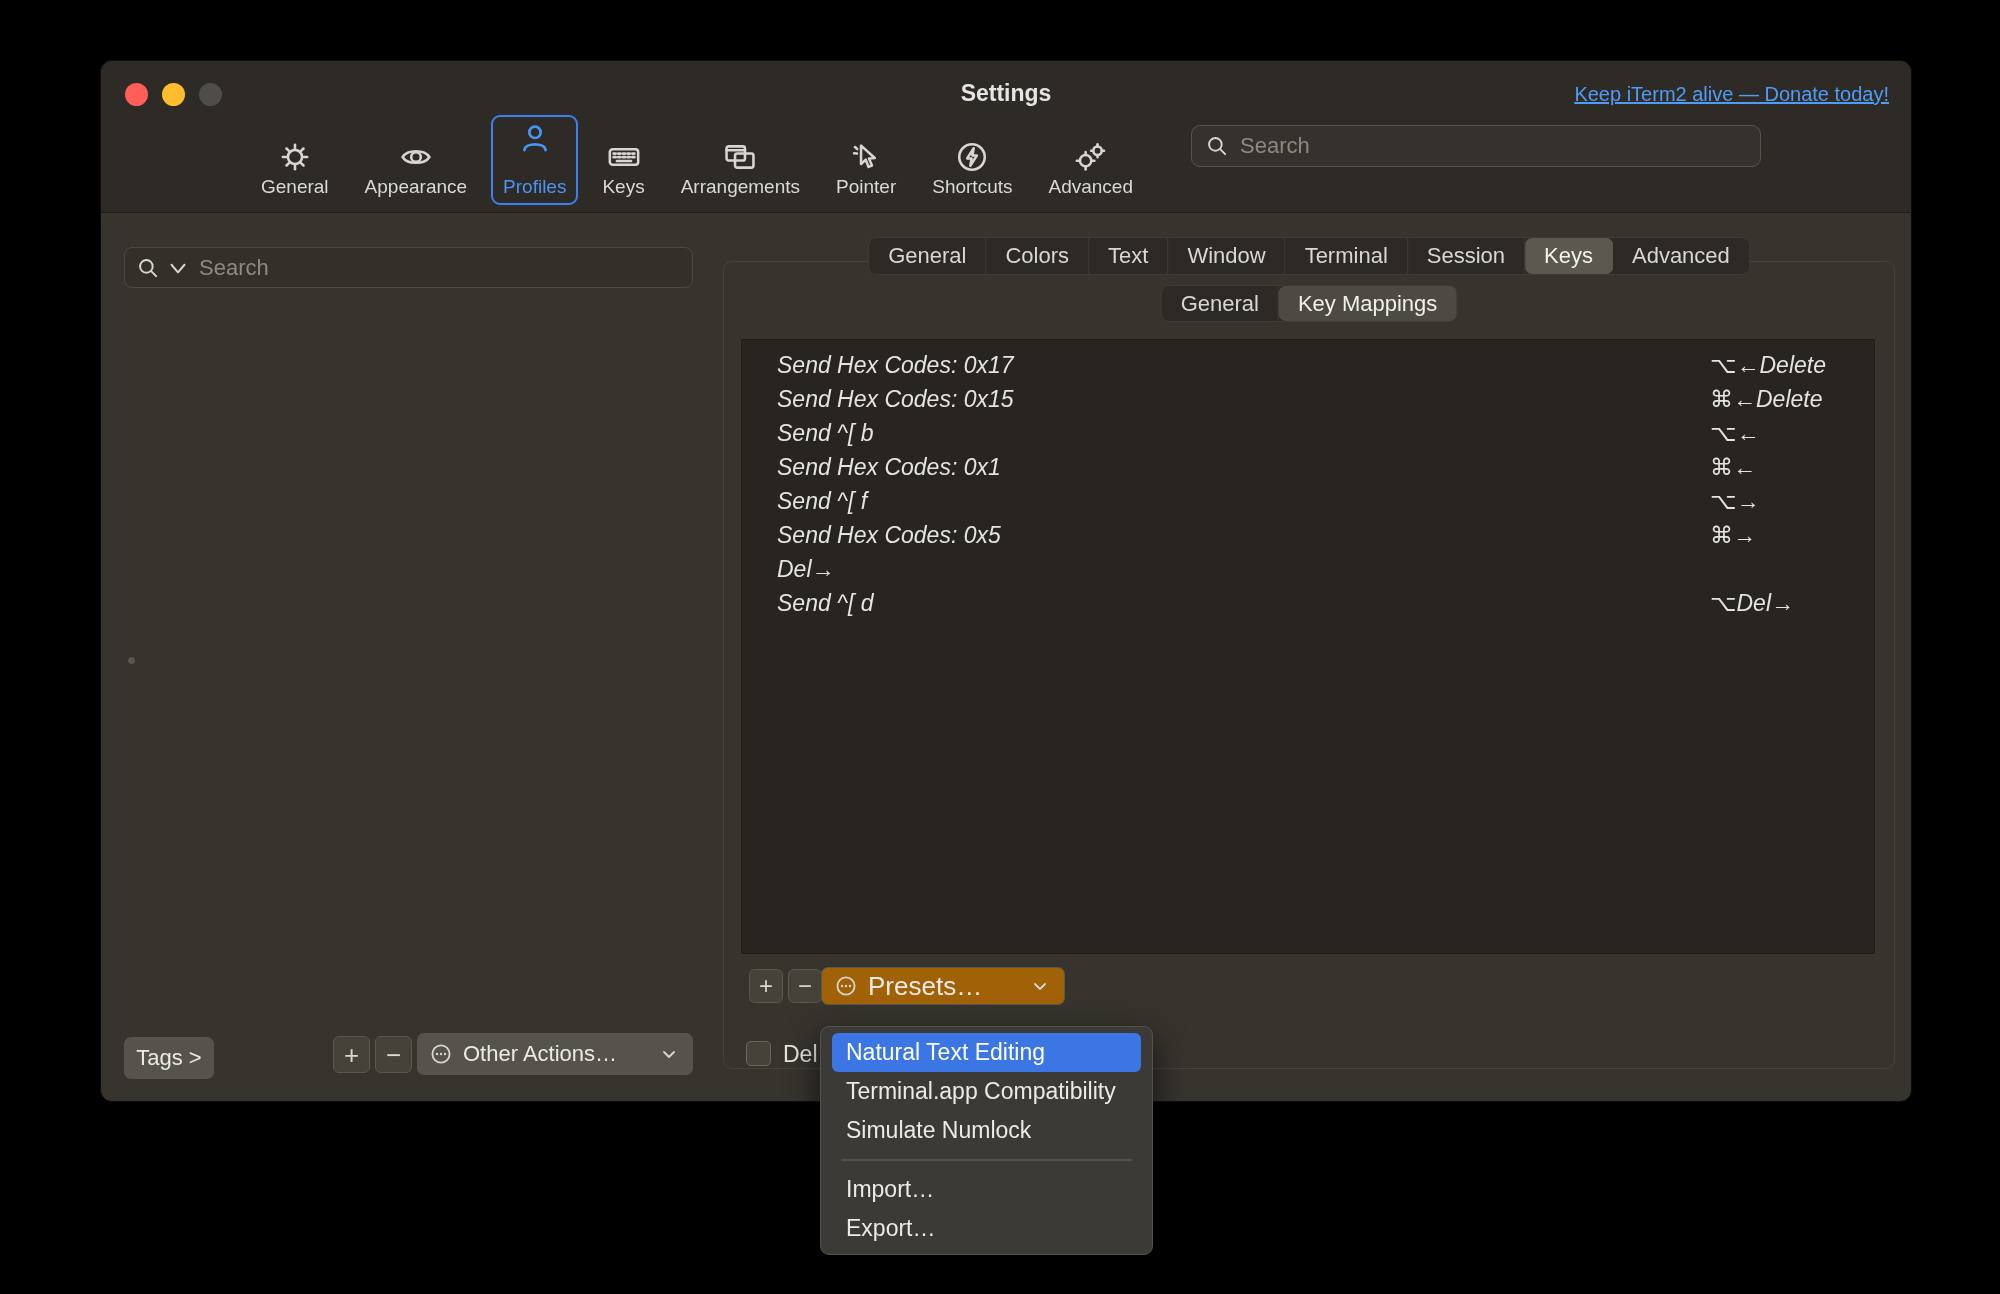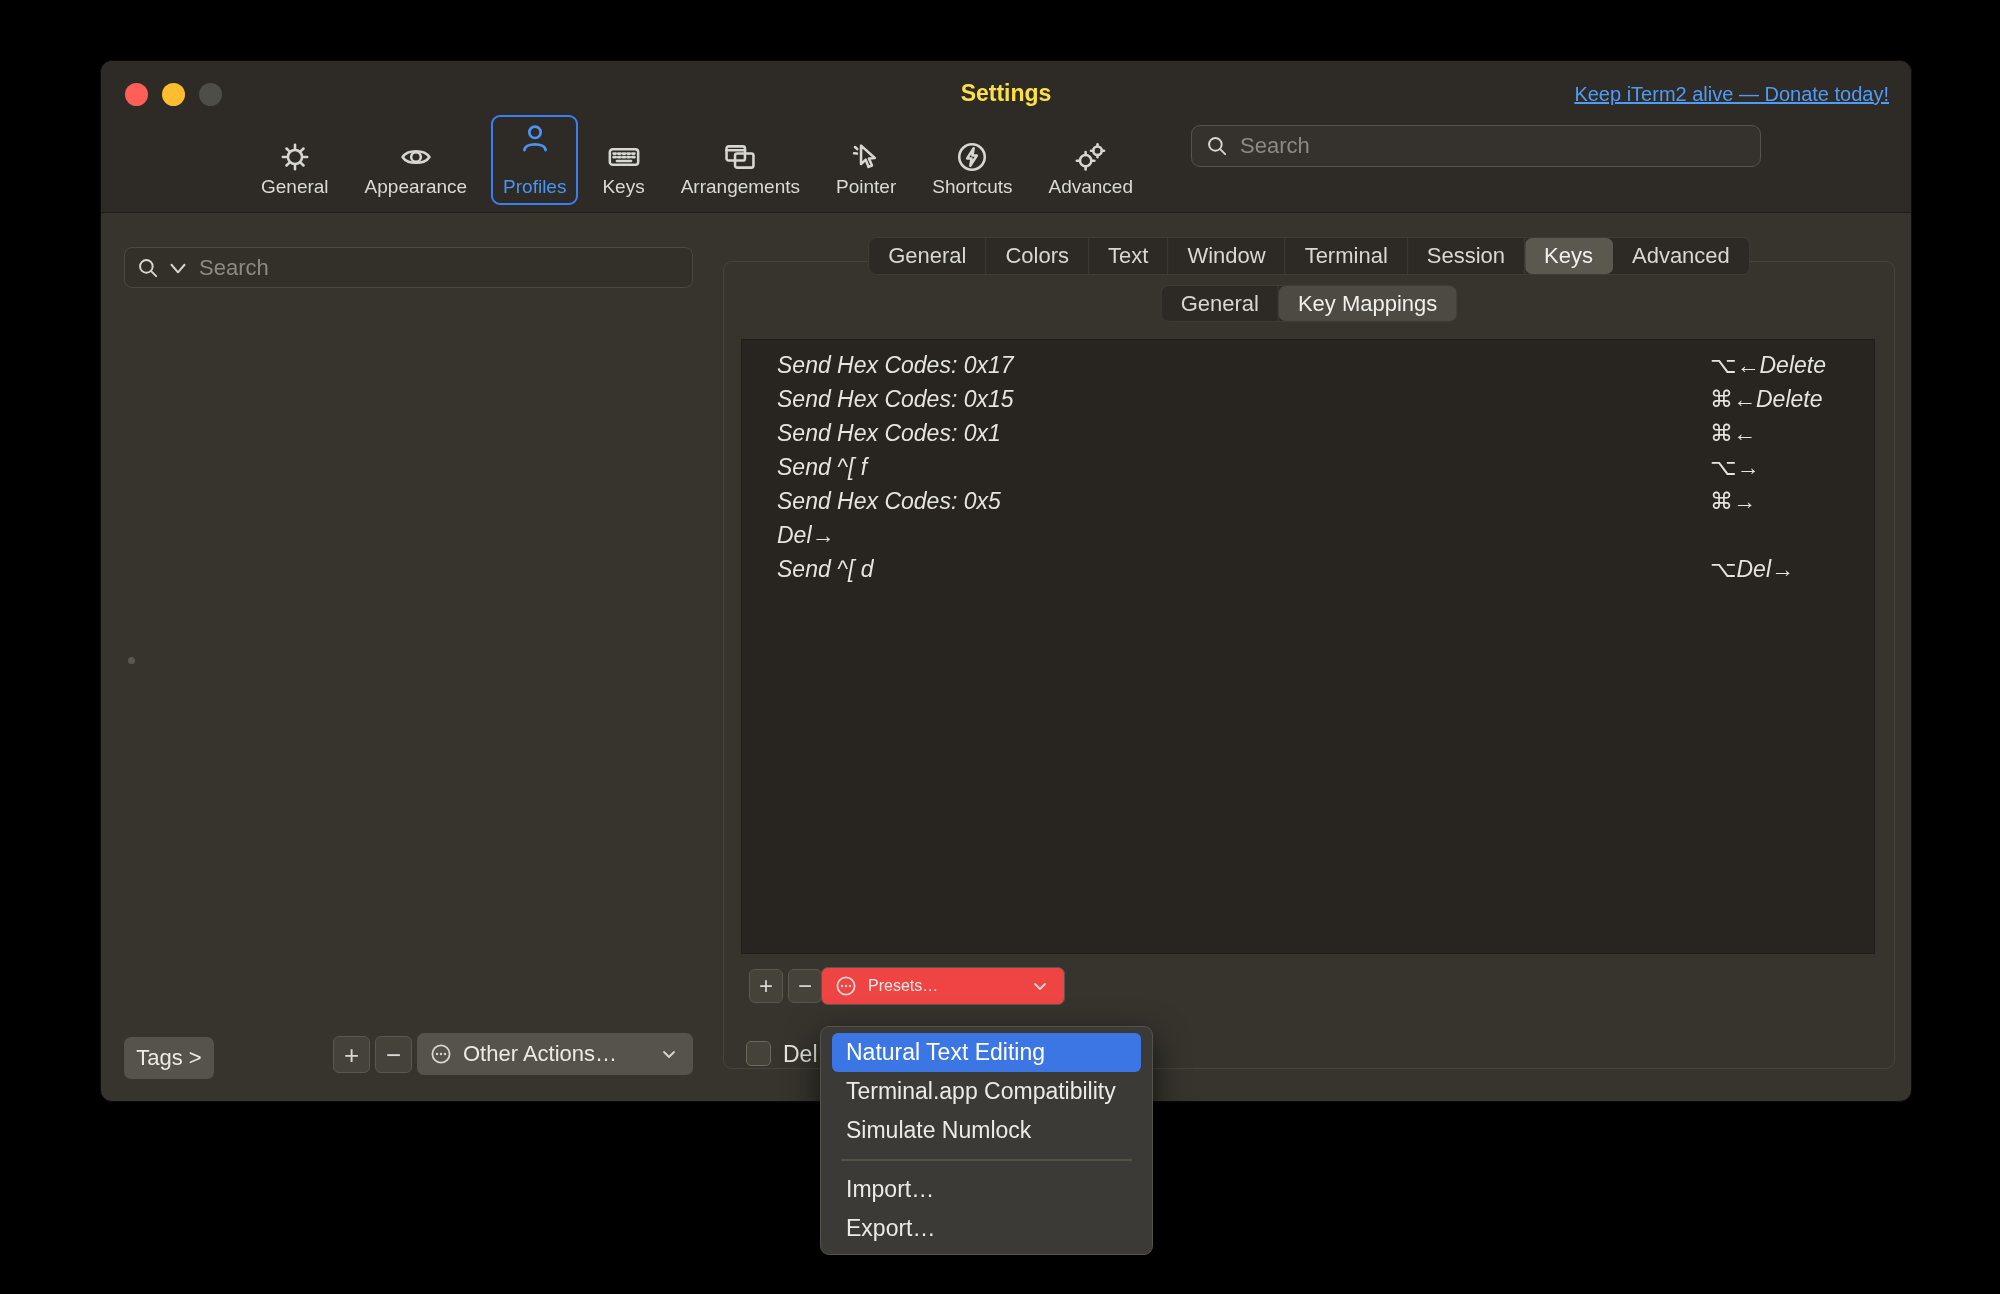--- a/index.html
+++ b/index.html
@@ -13,21 +13,21 @@
 
   
   .chrome { position:absolute; left:0; top:0; right:0; height:152px;
     background:#2e2b27; border-radius:12px 12px 0 0; border-bottom:1px solid #1f1d1a; }
   .traffic { position:absolute; left:24px; top:22px; display:flex; gap:14px; }
   .light { width:23px; height:23px; border-radius:50%; border:none; }
   .light.red { background:#ff5f58; }
   .light.yellow { background:#ffbd2e; }
   .light.gray { background:#4f4d48; }
   .win-title { position:absolute; left:0; right:0; top:19px; text-align:center;
-    font-size:23px; font-weight:700; color:#fde047; }
+    font-size:23px; font-weight:700; color:#e5e5e5; }
   .donate { position:absolute; right:22px; top:22px; font-size:20px;
     color:#4f9cf7; text-decoration:underline; cursor:pointer; }
 
   .tb-items { position:absolute; left:148px; top:54px; display:flex; gap:12px; align-items:flex-end; }
   .tb-item { display:flex; flex-direction:column; align-items:center; gap:2px;
     padding:4px 10px 5px; border:2px solid transparent; border-radius:9px;
     font-size:19px; color:#dbd9d4; cursor:default; }
   .tb-item.selected { border-color:#3b7ff2; color:#4b93f5;gap:21px; }
   .tb-item .icon { width:34px; height:34px; }
   .icon svg { width:100%; height:100%; display:block; }
@@ -92,22 +92,22 @@
   .mapping-table { position:absolute; left:640px; top:278px; width:1134px; height:615px;
     background:#282520; border:1px solid #1f1d1a; padding-top:8px; }
   .map-row { display:flex; height:34px; align-items:center; padding-left:35px;
     font-size:23px; cursor:default;font-style:italic; }
   .map-action { width:933px; flex:none; white-space:nowrap; }
   .map-key { flex:1; white-space:nowrap; }
 
   .kt-add { left:648px; top:908px; width:34px; height:34px; font-size:24px; }
   .kt-remove { left:687px; top:908px; width:34px; height:34px; font-size:24px; }
   .presets { position:absolute; left:720px; top:906px; width:244px; height:38px;
-    background:#ef4444; border:1px solid #5a574f; border-radius:7px;
-    font-size:16px; color:#eceae5; }
+    background:#a16207; border:1px solid #5a574f; border-radius:7px;
+    font-size:26px; color:#eceae5; }
 
   .del-check { position:absolute; left:645px; top:980px; width:25px; height:25px;
     background:#45423a; border:1px solid #6b675f; border-radius:5px; cursor:default; }
   .del-label { position:absolute; left:682px; top:980px; font-size:23px; line-height:26px; }
 
   
   .menu { position:absolute; left:820px; top:1026px; width:333px;
     background:#3b3a36; border:1px solid #55524a; border-radius:9px; padding:6px 6px;
     box-shadow:0 12px 34px rgba(0,0,0,.65); z-index:10; }
   .menu-item { height:39px; display:flex; align-items:center; padding:0 14px;
@@ -320,20 +320,24 @@
   <div class="mapping-table">
     <div class="map-row">
       <span class="map-action">Send Hex Codes: 0x17</span>
       <span class="map-key">⌥←Delete</span>
     </div>
     <div class="map-row">
       <span class="map-action">Send Hex Codes: 0x15</span>
       <span class="map-key">⌘←Delete</span>
     </div>
     <div class="map-row">
+      <span class="map-action">Send ^[ b</span>
+      <span class="map-key">⌥←</span>
+    </div>
+    <div class="map-row">
       <span class="map-action">Send Hex Codes: 0x1</span>
       <span class="map-key">⌘←</span>
     </div>
     <div class="map-row">
       <span class="map-action">Send ^[ f</span>
       <span class="map-key">⌥→</span>
     </div>
     <div class="map-row">
       <span class="map-action">Send Hex Codes: 0x5</span>
       <span class="map-key">⌘→</span>

